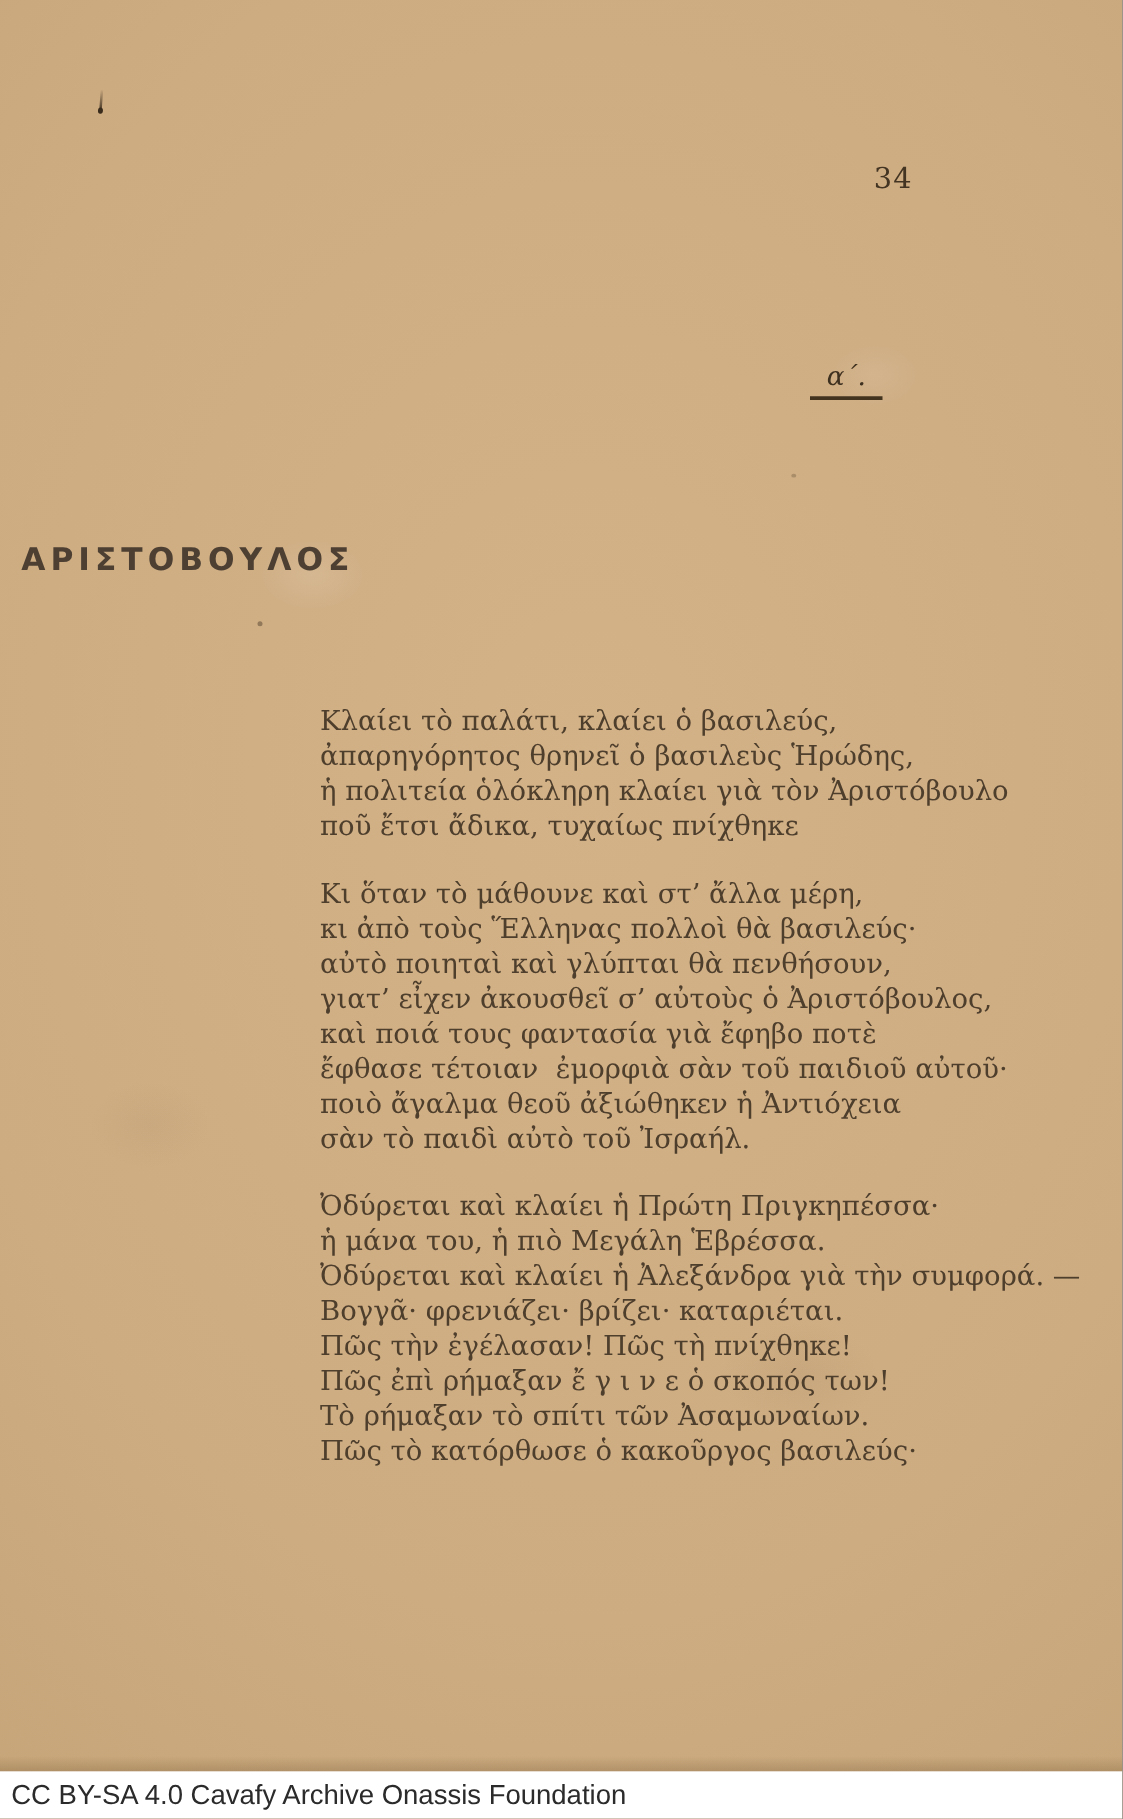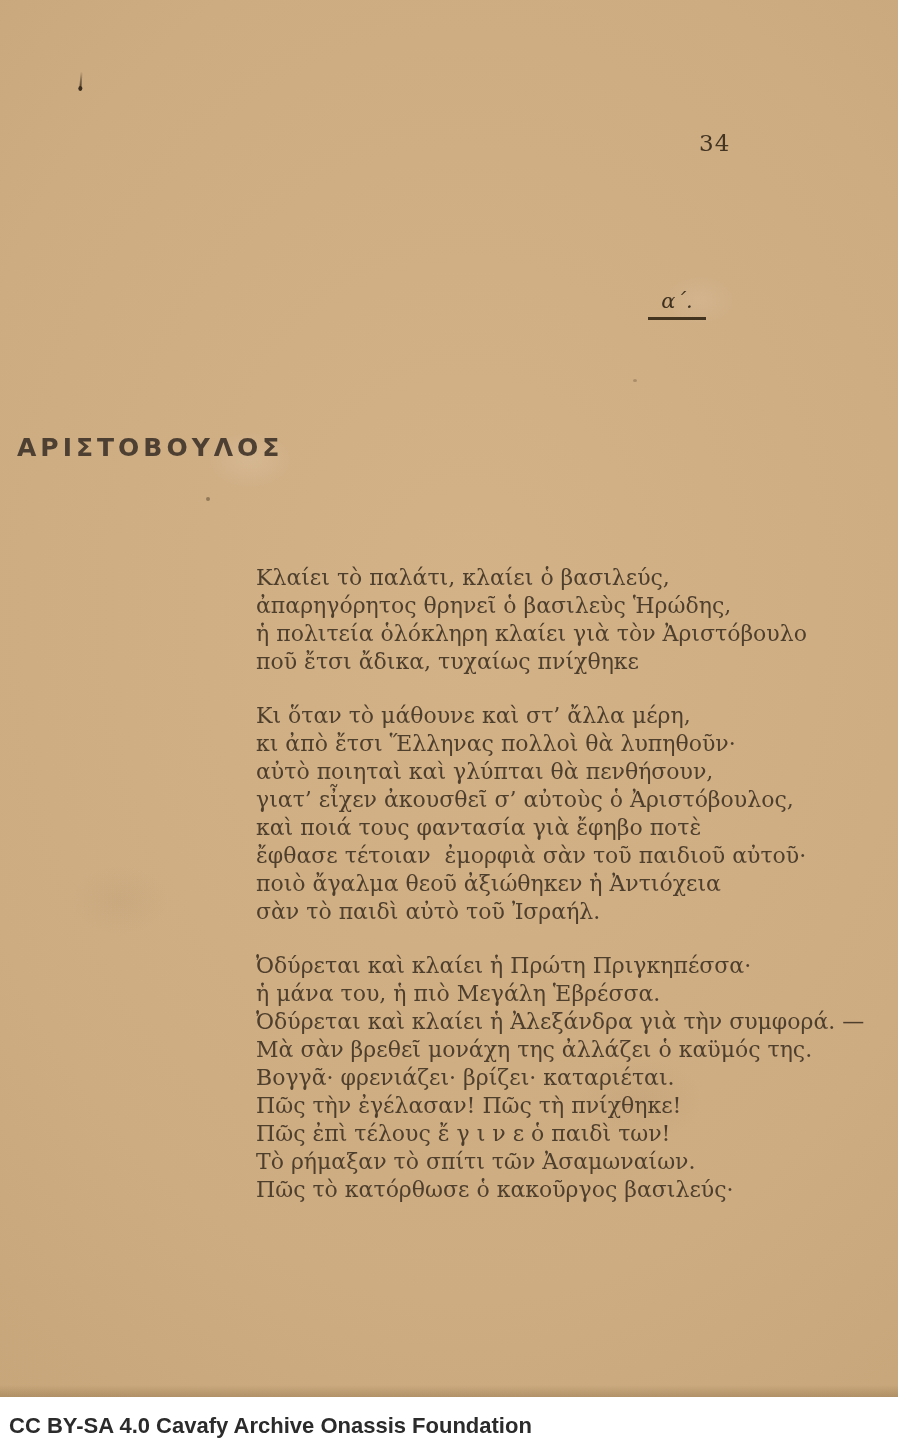--- a/index.html
+++ b/index.html
@@ -104,29 +104,29 @@
     border-radius: 50%;
     background: rgba(70,55,35,0.45);
   }
   .mark-a { left: 206px; top: 497px; width: 4px; height: 4px; }
   .mark-b { left: 633px; top: 379px; width: 4px; height: 3px; opacity: .6; }
   .footer {
     position: absolute;
     left: 0;
     right: 0;
     bottom: 0;
-    height: 58px;
+    height: 38px;
     background: #ffffff;
     display: flex;
     align-items: center;
     padding-left: 9px;
     box-sizing: border-box;
     font-family: "Liberation Sans", sans-serif;
     font-size: 22px;
-    font-weight: 700;
+    font-weight: 400;
     color: #2b2b2b;
   }
   .footer::before {
     content: "";
     position: absolute;
     left: 0;
     right: 0;
     top: -12px;
     height: 12px;
     background: linear-gradient(to bottom, rgba(140,110,70,0.0), rgba(130,100,60,0.35));
@@ -150,36 +150,35 @@
 
   <div class="poem">
       <div class="stanza">
         <p class="line">Κλαίει τὸ παλάτι, κλαίει ὁ βασιλεύς,</p>
         <p class="line">ἀπαρηγόρητος θρηνεῖ ὁ βασιλεὺς Ἡρώδης,</p>
         <p class="line">ἡ πολιτεία ὁλόκληρη κλαίει γιὰ τὸν Ἀριστόβουλο</p>
         <p class="line">ποῦ ἔτσι ἄδικα, τυχαίως πνίχθηκε</p>
       </div>
       <div class="stanza">
         <p class="line">Κι ὅταν τὸ μάθουνε καὶ στ’ ἄλλα μέρη,</p>
-        <p class="line">κι ἀπὸ ἔτσι Ἕλληνας πολλοὶ θὰ λυπηθοῦν·</p>
+        <p class="line">κι ἀπὸ τοὺς Ἕλληνας πολλοὶ θὰ βασιλεύς·</p>
         <p class="line">αὐτὸ ποιηταὶ καὶ γλύπται θὰ πενθήσουν,</p>
         <p class="line">γιατ’ εἶχεν ἀκουσθεῖ σ’ αὐτοὺς ὁ Ἀριστόβουλος,</p>
         <p class="line">καὶ ποιά τους φαντασία γιὰ ἔφηβο ποτὲ</p>
         <p class="line">ἔφθασε τέτοιαν  ἐμορφιὰ σὰν τοῦ παιδιοῦ αὐτοῦ·</p>
         <p class="line">ποιὸ ἄγαλμα θεοῦ ἀξιώθηκεν ἡ Ἀντιόχεια</p>
         <p class="line">σὰν τὸ παιδὶ αὐτὸ τοῦ Ἰσραήλ.</p>
       </div>
       <div class="stanza">
         <p class="line">Ὀδύρεται καὶ κλαίει ἡ Πρώτη Πριγκηπέσσα·</p>
         <p class="line">ἡ μάνα του, ἡ πιὸ Μεγάλη Ἑβρέσσα.</p>
         <p class="line">Ὀδύρεται καὶ κλαίει ἡ Ἀλεξάνδρα γιὰ τὴν συμφορά. —</p>
-        <p class="line">Μὰ σὰν βρεθεῖ μονάχη της ἀλλάζει ὁ καϋμός της.</p>
         <p class="line">Βογγᾶ· φρενιάζει· βρίζει· καταριέται.</p>
         <p class="line">Πῶς τὴν ἐγέλασαν! Πῶς τὴ πνίχθηκε!</p>
-        <p class="line">Πῶς ἐπὶ τέλους ἔ γ ι ν ε ὁ παιδὶ των!</p>
+        <p class="line">Πῶς ἐπὶ ρήμαξαν ἔ γ ι ν ε ὁ σκοπός των!</p>
         <p class="line">Τὸ ρήμαξαν τὸ σπίτι τῶν Ἀσαμωναίων.</p>
         <p class="line">Πῶς τὸ κατόρθωσε ὁ κακοῦργος βασιλεύς·</p>
       </div>
     </div>
 
   <div class="footer">
     <span>CC BY-SA 4.0 Cavafy Archive Onassis Foundation</span>
   </div>
 
 </div>

